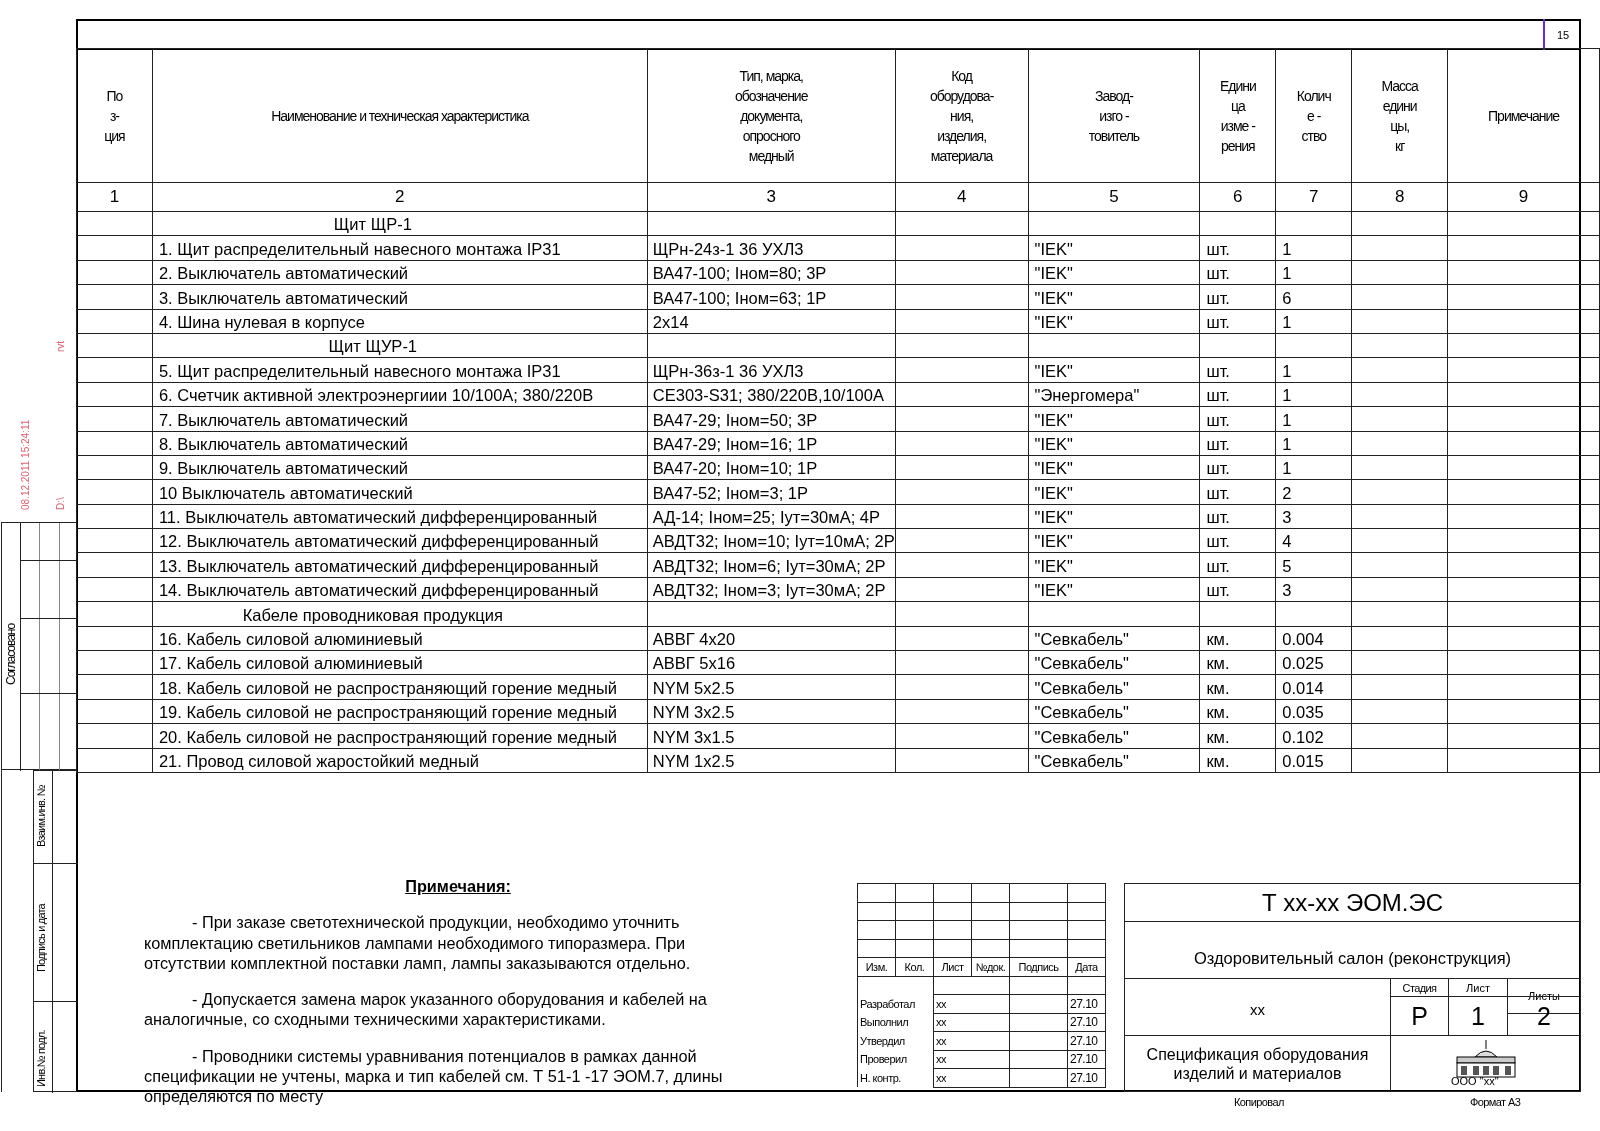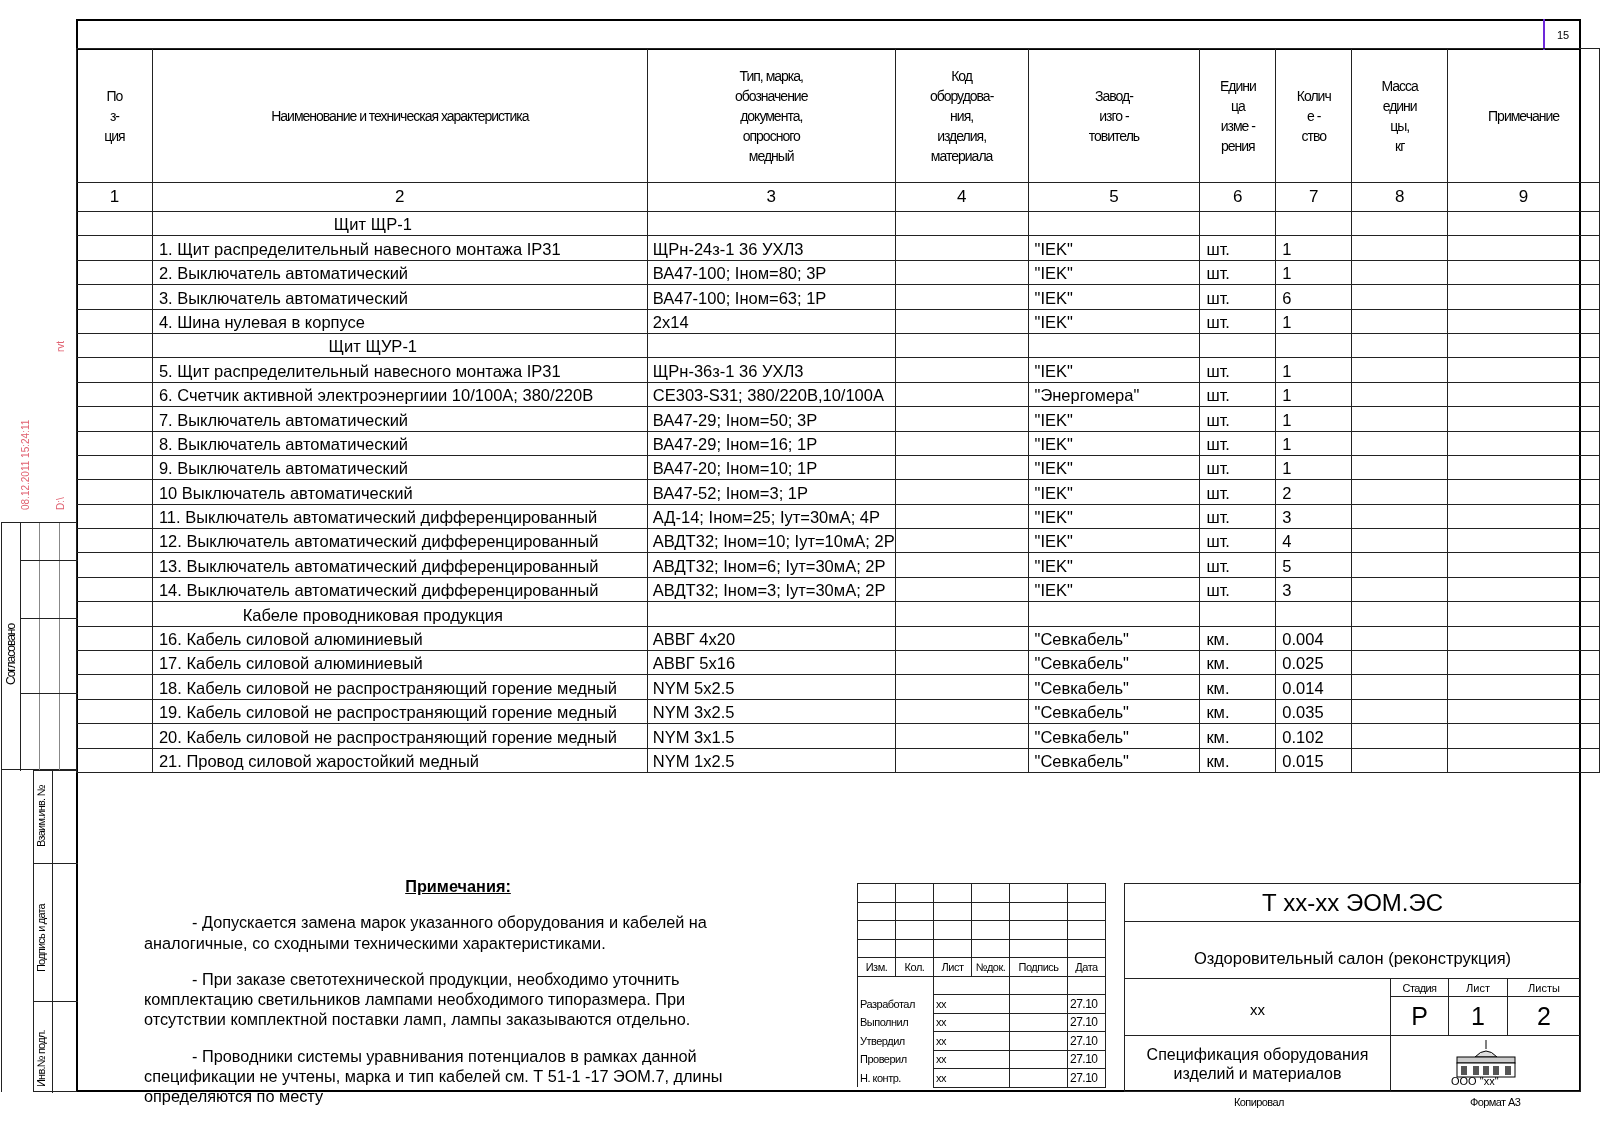--- a/index.html
+++ b/index.html
@@ -390,22 +390,22 @@
         <td class="c6"><span class="over">км.</span></td>
         <td class="c7"><span class="over">0.015</span></td>
         <td class="c8"></td>
         <td class="c9"></td>
       </tr>
     </tbody>
 </table>
 
 <div class="notes">
   <p class="h">Примечания:</p>
+  <p class="ind">- При заказе светотехнической продукции, необходимо уточнить комплектацию светильников лампами необходимого типоразмера. При отсутствии комплектной поставки ламп, лампы заказываются отдельно.</p>
   <p class="ind">- Допускается замена марок указанного оборудования и кабелей на аналогичные, со сходными техническими характеристиками.</p>
-  <p class="ind">- При заказе светотехнической продукции, необходимо уточнить комплектацию светильников лампами необходимого типоразмера. При отсутствии комплектной поставки ламп, лампы заказываются отдельно.</p>
   <p class="ind">- Проводники системы уравнивания потенциалов в рамках данной спецификации не учтены, марка и тип кабелей см. Т 51-1 -17 ЭОМ.7, длины определяются по месту</p>
 </div>
 
 <table class="stamp">
   <colgroup>
       <col style="width:38px">
       <col style="width:38px">
       <col style="width:38px">
       <col style="width:38px">
       <col style="width:58px">
@@ -501,21 +501,21 @@
   </div>
 <div class="tb" style="left:1124px;top:978px;width:267px;height:58px;font-size:15px;align-items:flex-start;padding-top:22px;">
     <span>хх</span>
   </div>
 <div class="tb" style="left:1390px;top:978px;width:59px;height:19px;font-size:11px;letter-spacing:-0.6px;">
     <span>Стадия</span>
   </div>
 <div class="tb" style="left:1448px;top:978px;width:60px;height:19px;font-size:11px;">
     <span>Лист</span>
   </div>
-<div class="tb" style="left:1507px;top:978px;width:74px;height:19px;font-size:11px;">
+<div class="tb" style="left:1507px;top:978px;width:74px;height:36px;font-size:11px;">
     <span>Листы</span>
   </div>
 <div class="tb" style="left:1390px;top:996px;width:59px;height:40px;font-size:25px;">
     <span>Р</span>
   </div>
 <div class="tb" style="left:1448px;top:996px;width:60px;height:40px;font-size:25px;">
     <span>1</span>
   </div>
 <div class="tb" style="left:1507px;top:996px;width:74px;height:40px;font-size:25px;">
     <span>2</span>

